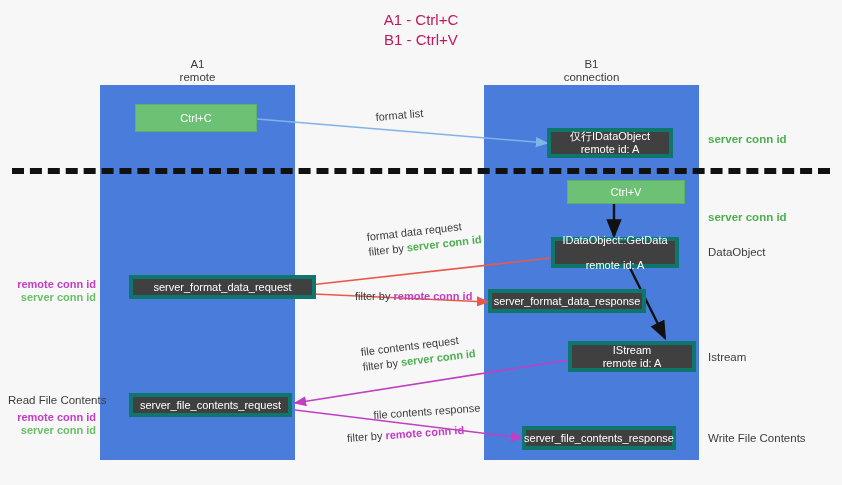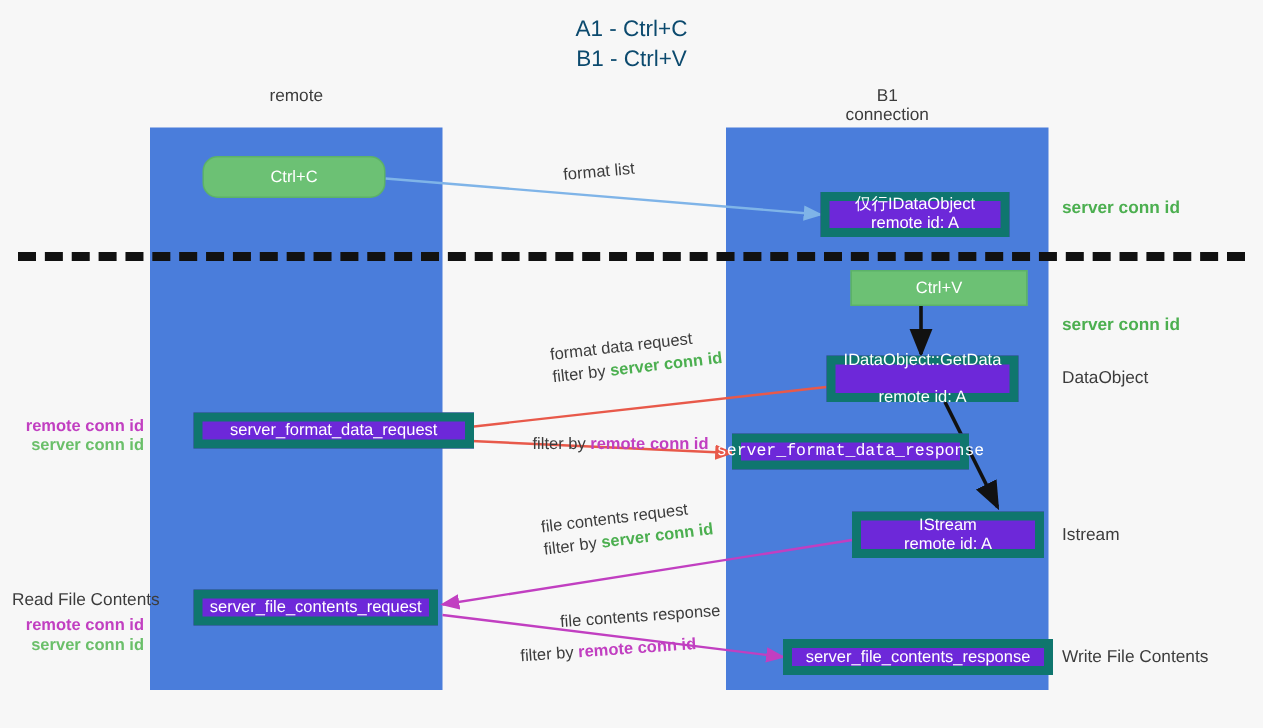--- a/index.html
+++ b/index.html
@@ -9,21 +9,21 @@
     font-family:"Liberation Sans", sans-serif;
     position:relative;
     overflow:hidden;
     color:#404040;
   }
   #stage{position:absolute;left:0;top:0;width:842px;height:485px;}
 
   
   .title{
     position:absolute;left:0;top:10px;width:842px;
-    text-align:center;font-size:15px;line-height:20px;color:#0c4a6e;
+    text-align:center;font-size:15px;line-height:20px;color:#be185d;
   }
 
   
   .lane-head{
     position:absolute;text-align:center;font-size:11.5px;line-height:13px;
     color:#3c3c3c;
   }
 
   
   .lane{position:absolute;background:#4a7ddb;}
@@ -36,21 +36,21 @@
     border-top:6px dashed #111;
   }
 
   
   .box{
     position:absolute;box-sizing:border-box;
     display:flex;flex-direction:column;align-items:center;justify-content:center;
     color:#ffffff;font-size:11px;line-height:13px;text-align:center;
   }
   .box.green{background:#6cc174;border:1px solid #5cb268;}
-  .box.orange{background:#6d28d9;border:6px solid #0f766e;}
+  .box.orange{background:#404040;border:4px solid #0f766e;}
   .box .l2{display:block;}
 
   
   .anno{position:absolute;font-size:11.5px;line-height:14px;color:#3c3c3c;}
   .anno.green-txt{color:#4caf50;font-weight:bold;}
   .conn-pair{position:absolute;font-size:11px;line-height:13px;font-weight:bold;text-align:right;}
   .conn-pair .rem{color:#c13fc1;display:block;}
   .conn-pair .srv{color:#6abf69;display:block;}
 
   
@@ -67,20 +67,21 @@
 <body>
 
 <div id="stage">
 
   <div class="title">
     <div>A1 - Ctrl+C</div>
     <div>B1 - Ctrl+V</div>
   </div>
 
   <div class="lane-head" style="left:100px;top:58px;width:195px;">
+    <div>A1</div>
     <div>remote</div>
   </div>
   <div class="lane-head" style="left:484px;top:58px;width:215px;">
     <div>B1</div>
     <div>connection</div>
   </div>
 
   <div class="lane" id="lane-a"></div>
   <div class="lane" id="lane-b"></div>
 
@@ -110,21 +111,21 @@
 
     <line x1="630" y1="268" x2="665" y2="338" stroke="#111111" stroke-width="2.4" marker-end="url(#ah-black)"></line>
 
     <line x1="568" y1="360" x2="295" y2="403" stroke="#c13fc1" stroke-width="1.6" marker-end="url(#ah-mag)"></line>
 
     <line x1="295" y1="410" x2="522" y2="438" stroke="#c13fc1" stroke-width="1.6" marker-end="url(#ah-mag)"></line>
   </svg>
 
   <div class="dash-line"></div>
 
-  <div class="box green" style="left:135px;top:104px;width:122px;height:28px;border-radius:10px;">
+  <div class="box green" style="left:135px;top:104px;width:122px;height:28px;">
     <span>Ctrl+C</span>
   </div>
 
   <div class="box orange" style="left:129px;top:275px;width:187px;height:24px;">
     <span>server_format_data_request</span>
   </div>
 
   <div class="box orange" style="left:129px;top:393px;width:163px;height:24px;">
     <span>server_file_contents_request</span>
   </div>
@@ -136,30 +137,30 @@
 
   <div class="box green" style="left:554px;top:180px;width:118px;height:24px;margin-left:13px;">
     <span>Ctrl+V</span>
   </div>
 
   <div class="box orange" style="left:551px;top:237px;width:128px;height:31px;gap:12px;">
     <span>IDataObject::GetData</span>
     <span class="l2">remote id: A</span>
   </div>
 
-  <div class="box orange" style="left:488px;top:289px;width:158px;height:24px;font-family:Liberation Mono, monospace;">
+  <div class="box orange" style="left:488px;top:289px;width:158px;height:24px;">
     <span>server_format_data_response</span>
   </div>
 
   <div class="box orange" style="left:568px;top:341px;width:128px;height:31px;">
     <span>IStream</span>
     <span class="l2">remote id: A</span>
   </div>
 
-  <div class="box orange" style="left:522px;top:426px;width:180px;height:24px;">
+  <div class="box orange" style="left:522px;top:426px;width:154px;height:24px;">
     <span>server_file_contents_response</span>
   </div>
 
   <div class="edge-label" style="left:375px;top:110px;transform:rotate(-5deg);transform-origin:left top;">
     <span>format list</span>
   </div>
 
   <div class="edge-label" style="left:366px;top:230px;transform:rotate(-6.5deg);transform-origin:left top;">
     <div>format data request</div>
     <div><span>filter by </span><span class="g">server conn id</span></div>

